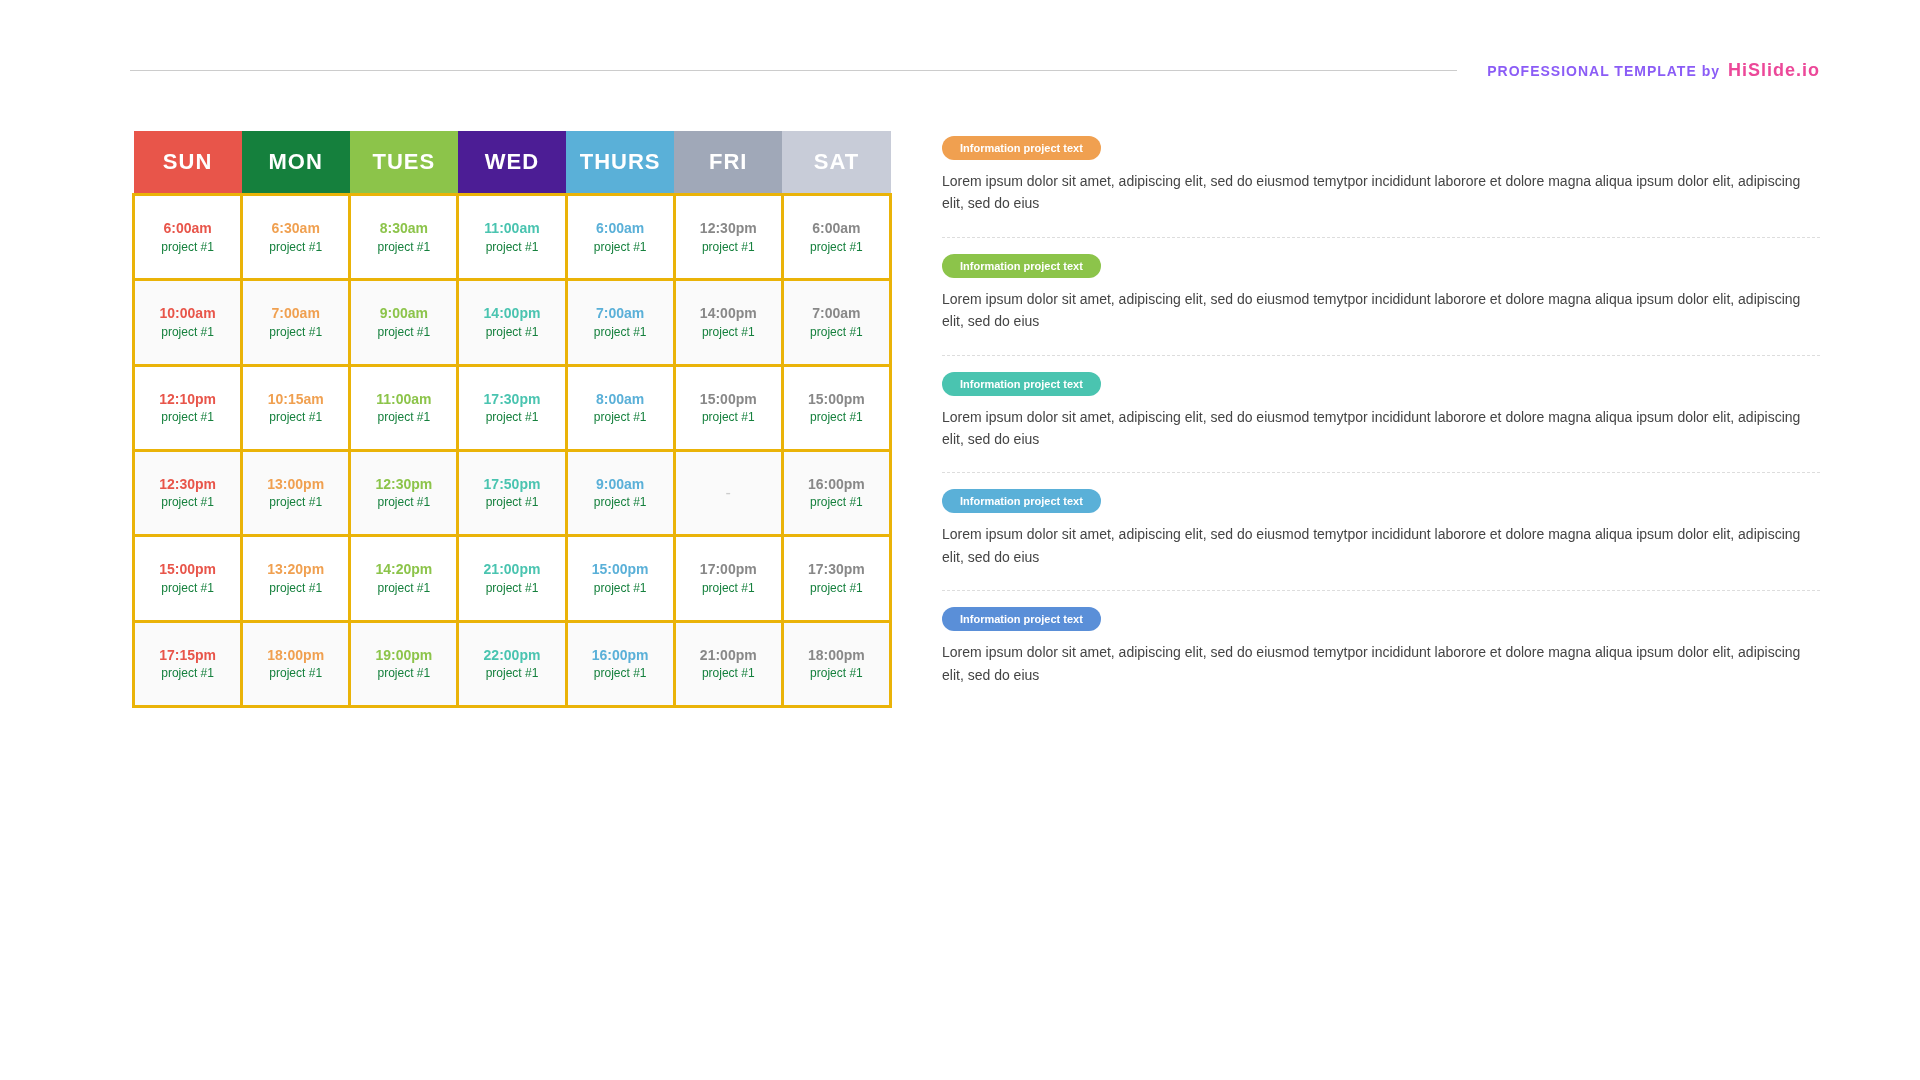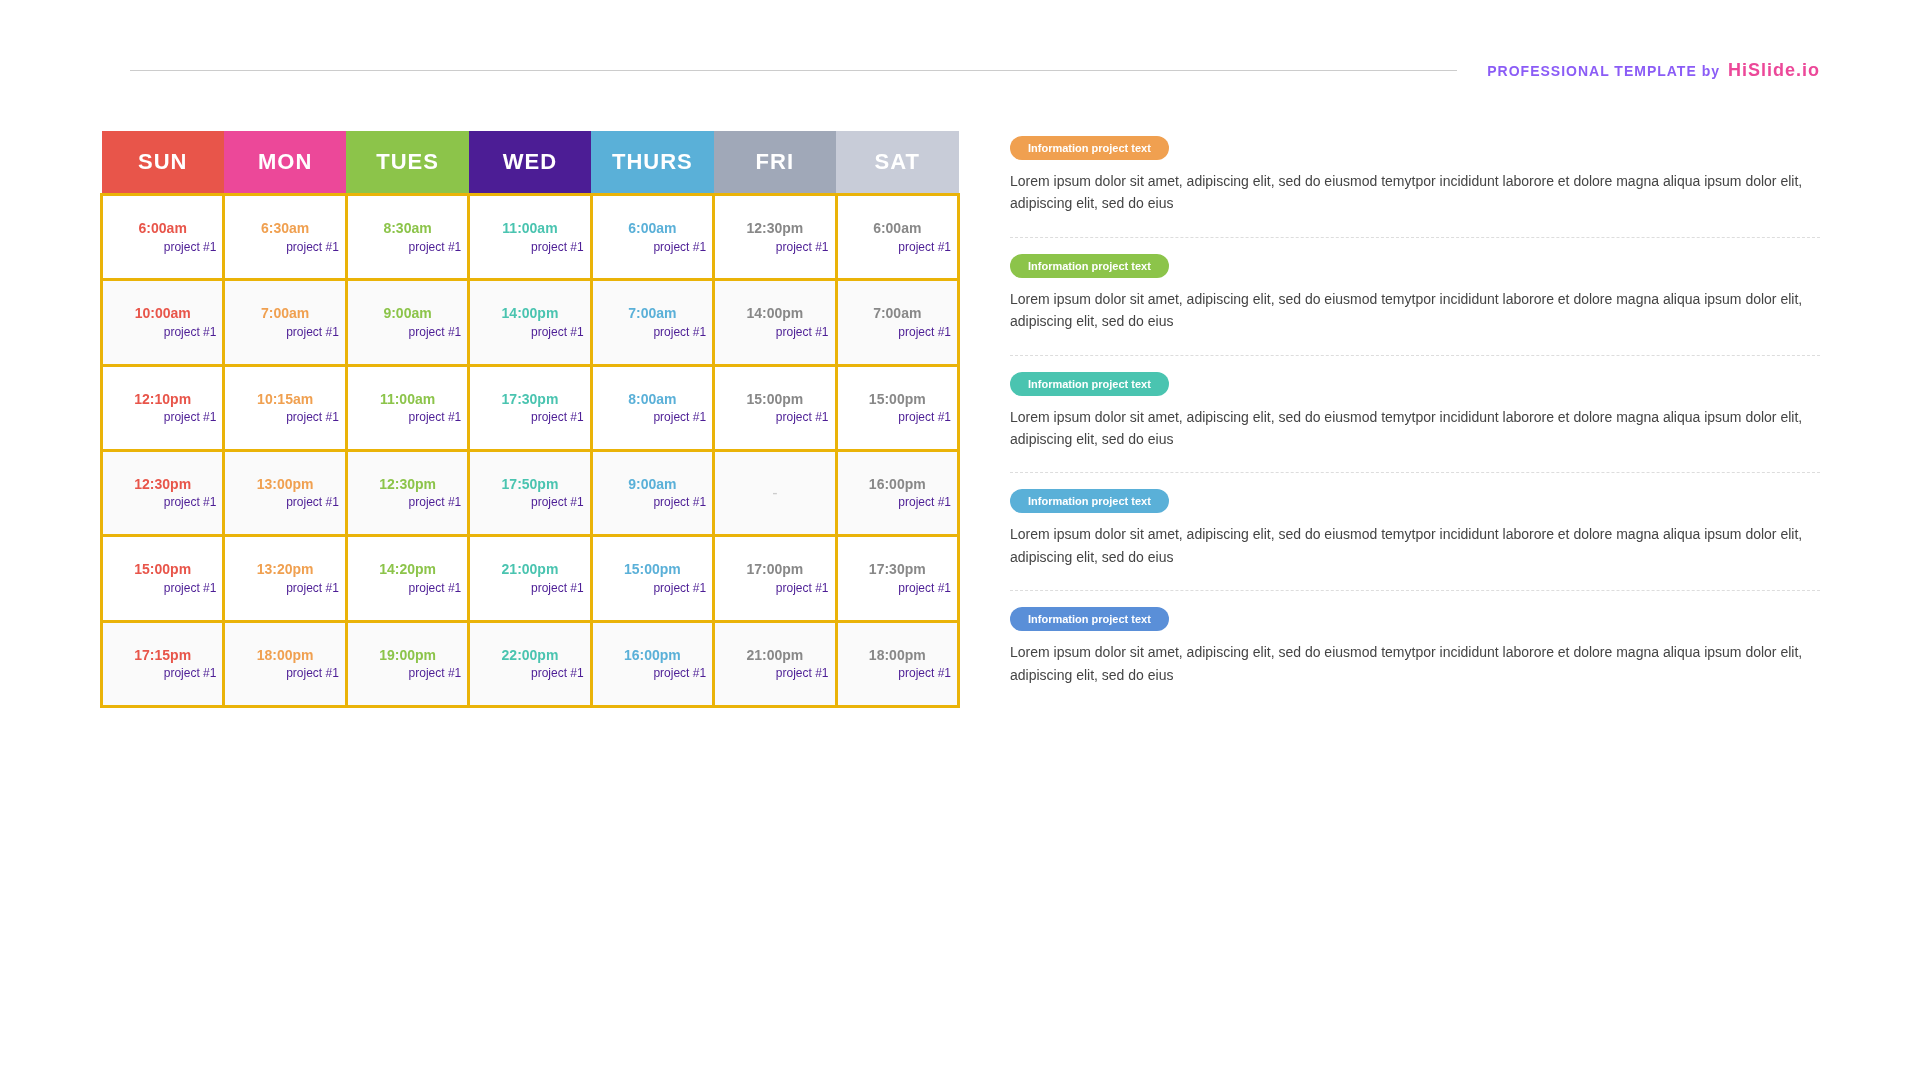--- a/index.html
+++ b/index.html
@@ -50,34 +50,35 @@
       letter-spacing: 1px;
       text-decoration: none;
     }
     .main-content {
       display: flex;
       gap: 50px;
     }
     
     .schedule-table {
       flex: 0 0 auto;
-      width: 860px;
+      width: 760px;
       border-collapse: collapse;
+      margin-left: 32px;
     }
     .schedule-table th {
       padding: 18px 10px;
       font-size: 22px;
       font-weight: 800;
       color: white;
       text-align: center;
       letter-spacing: 1px;
       width: 103px;
     }
     .th-sun { background-color: #e8554a; }
-    .th-mon { background-color: #ec4899; }
+    .th-mon { background-color: #15803d; }
     .th-tue { background-color: #8cc44a; }
     .th-wed { background-color: #4c1d95; }
     .th-thurs { background-color: #5ab0d8; }
     .th-fri { background-color: #a0a8b8; }
     .th-sat { background-color: #c8ccd8; }
 
     .schedule-table td {
       padding: 10px 6px;
       text-align: center;
       vertical-align: middle;
@@ -88,23 +89,22 @@
     .schedule-table tr:nth-child(even) td {
       background: #fafafa;
     }
     .time-text {
       font-size: 14px;
       font-weight: 700;
       display: block;
     }
     .project-text {
       font-size: 12px;
-      color: #4c1d95;
+      color: #15803d;
       display: block;
-      text-align: right;
     }
     .t-sun { color: #e8554a; }
     .t-mon { color: #f0a050; }
     .t-tue { color: #8cc44a; }
     .t-wed { color: #4ac4b0; }
     .t-thurs { color: #5ab0d8; }
     .t-fri { color: #888888; }
     .t-sat { color: #888888; }
     .empty-cell { color: #cccccc; font-size: 16px; }
 

